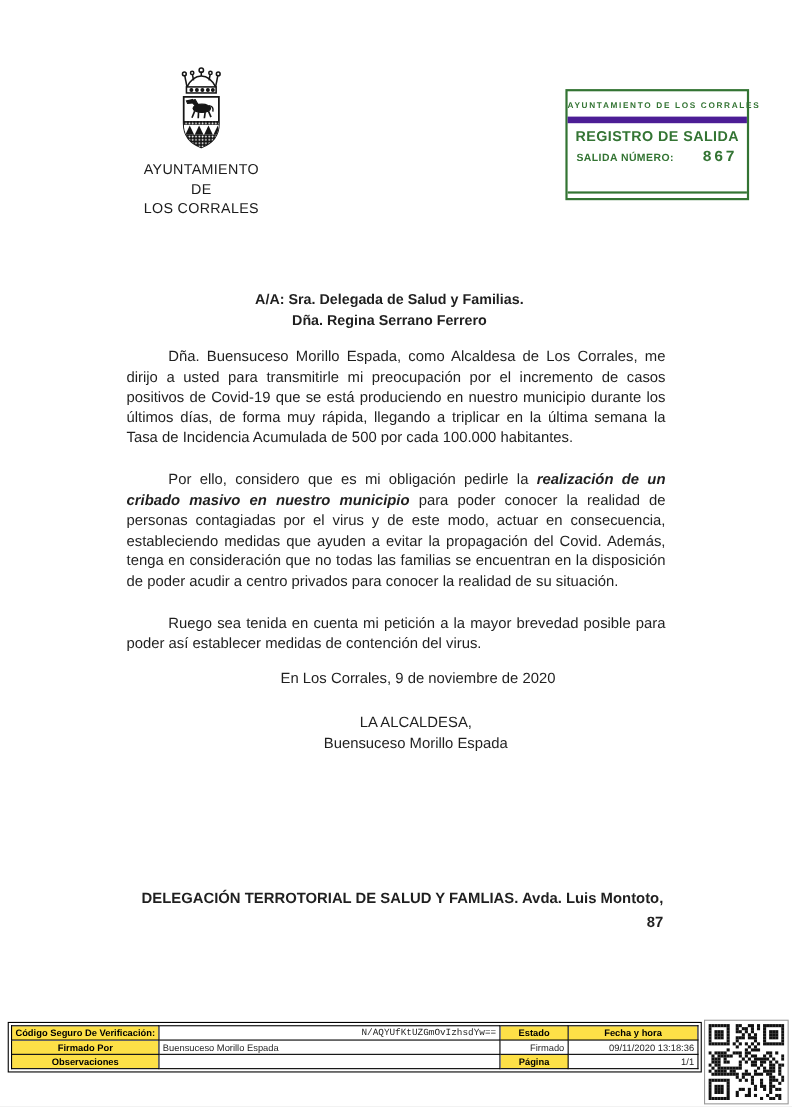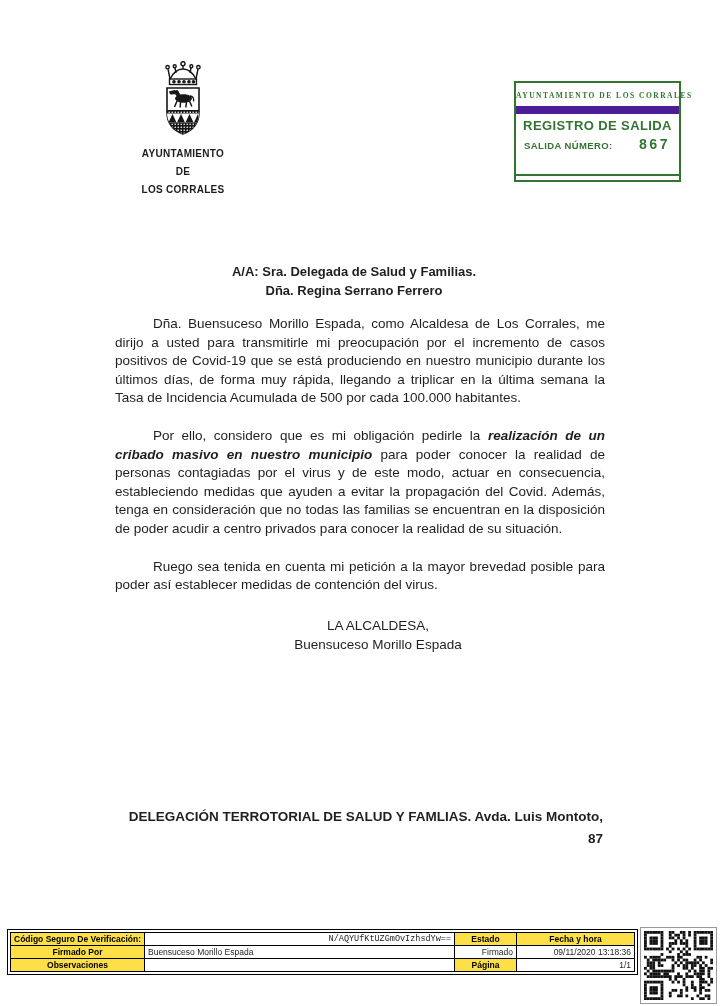--- a/index.html
+++ b/index.html
@@ -6,31 +6,31 @@
   html,body { background:#e8e8e8; }
   #page {
     position:relative; width:720px; height:1006px; background:#ffffff;
     font-family:"Liberation Sans", sans-serif; color:#1f1f1f;
     margin:0 auto; overflow:hidden;
   }
 
   
   .crest-block { position:absolute; left:108px; top:60px; width:150px; text-align:center; }
   .crest-block svg { display:block; margin:0 auto; }
-  .org-name { font-weight:bold; font-size:10px; line-height:16px; letter-spacing:.3px; color:#1c1c1c; margin-top:8px; }
+  .org-name { font-weight:normal; font-size:13px; line-height:16px; letter-spacing:.3px; color:#1c1c1c; margin-top:8px; }
 
   
   .stamp {
     position:absolute; left:514px; top:81px; width:167px; height:101px;
     border:2px solid #337433; color:#337433; background:#fff;
   }
   .stamp-org {
-    font-family:Liberation Serif, serif; font-size:7.5px; font-weight:bold;
+    font-family:Liberation Sans, sans-serif; font-size:7.5px; font-weight:bold;
     letter-spacing:1.5px; text-align:left; padding:8px 0 6px 0;
-    border-bottom:8px solid #4c1d95; white-space:nowrap;
+    border-bottom:6px solid #4c1d95; white-space:nowrap;
   }
   .stamp-title { font-size:13px; font-weight:bold; text-align:center; margin-top:4px; letter-spacing:.4px; }
   .stamp-datebox {
     border:2px solid #337433; width:130px; margin:4px auto 0 auto;
     text-align:center; font-family:"Liberation Mono", monospace;
     font-size:13px; font-weight:bold; letter-spacing:1px; padding:4px 0;
   }
   .stamp-number-row { display:flex; align-items:baseline; padding:4px 0 0 8px; }
   .stamp-number-label { font-size:9.5px; font-weight:bold; letter-spacing:.4px; }
   .stamp-number-value { font-family:"Liberation Mono", monospace; font-size:14px; font-weight:bold; margin-left:26px; letter-spacing:2px; }
@@ -149,20 +149,21 @@
 
   <div class="recipient">
     <div>A/A: Sra. Delegada de Salud y Familias.</div>
     <div>Dña. Regina Serrano Ferrero</div>
   </div>
 
   <div class="letter-body">
     <p>Dña. Buensuceso Morillo Espada, como Alcaldesa de Los Corrales, me dirijo a usted para transmitirle mi preocupación por el incremento de casos positivos de Covid-19 que se está produciendo en nuestro municipio durante los últimos días, de forma muy rápida, llegando a triplicar en la última semana la Tasa de Incidencia Acumulada de 500 por cada 100.000 habitantes.</p>
     <p><span>Por ello, considero que es mi obligación pedirle la </span><span class="bi">realización de un cribado masivo en nuestro municipio</span><span> para poder conocer la realidad de personas contagiadas por el virus y de este modo, actuar en consecuencia, estableciendo medidas que ayuden a evitar la propagación del Covid. Además, tenga en consideración que no todas las familias se encuentran en la disposición de poder acudir a centro privados para conocer la realidad de su situación.</span></p>
     <p style="margin-bottom:13px">Ruego sea tenida en cuenta mi petición a la mayor brevedad posible para poder así establecer medidas de contención del virus.</p>
+    <p class="dateline">En Los Corrales, 9 de noviembre de 2020</p>
     <div class="signature">
       <div>LA ALCALDESA,</div>
       <div>Buensuceso Morillo Espada</div>
     </div>
   </div>
 
   <div class="letter-footer">
     <div>DELEGACIÓN TERROTORIAL DE SALUD Y FAMLIAS. Avda. Luis Montoto, 87</div>
   </div>
 

